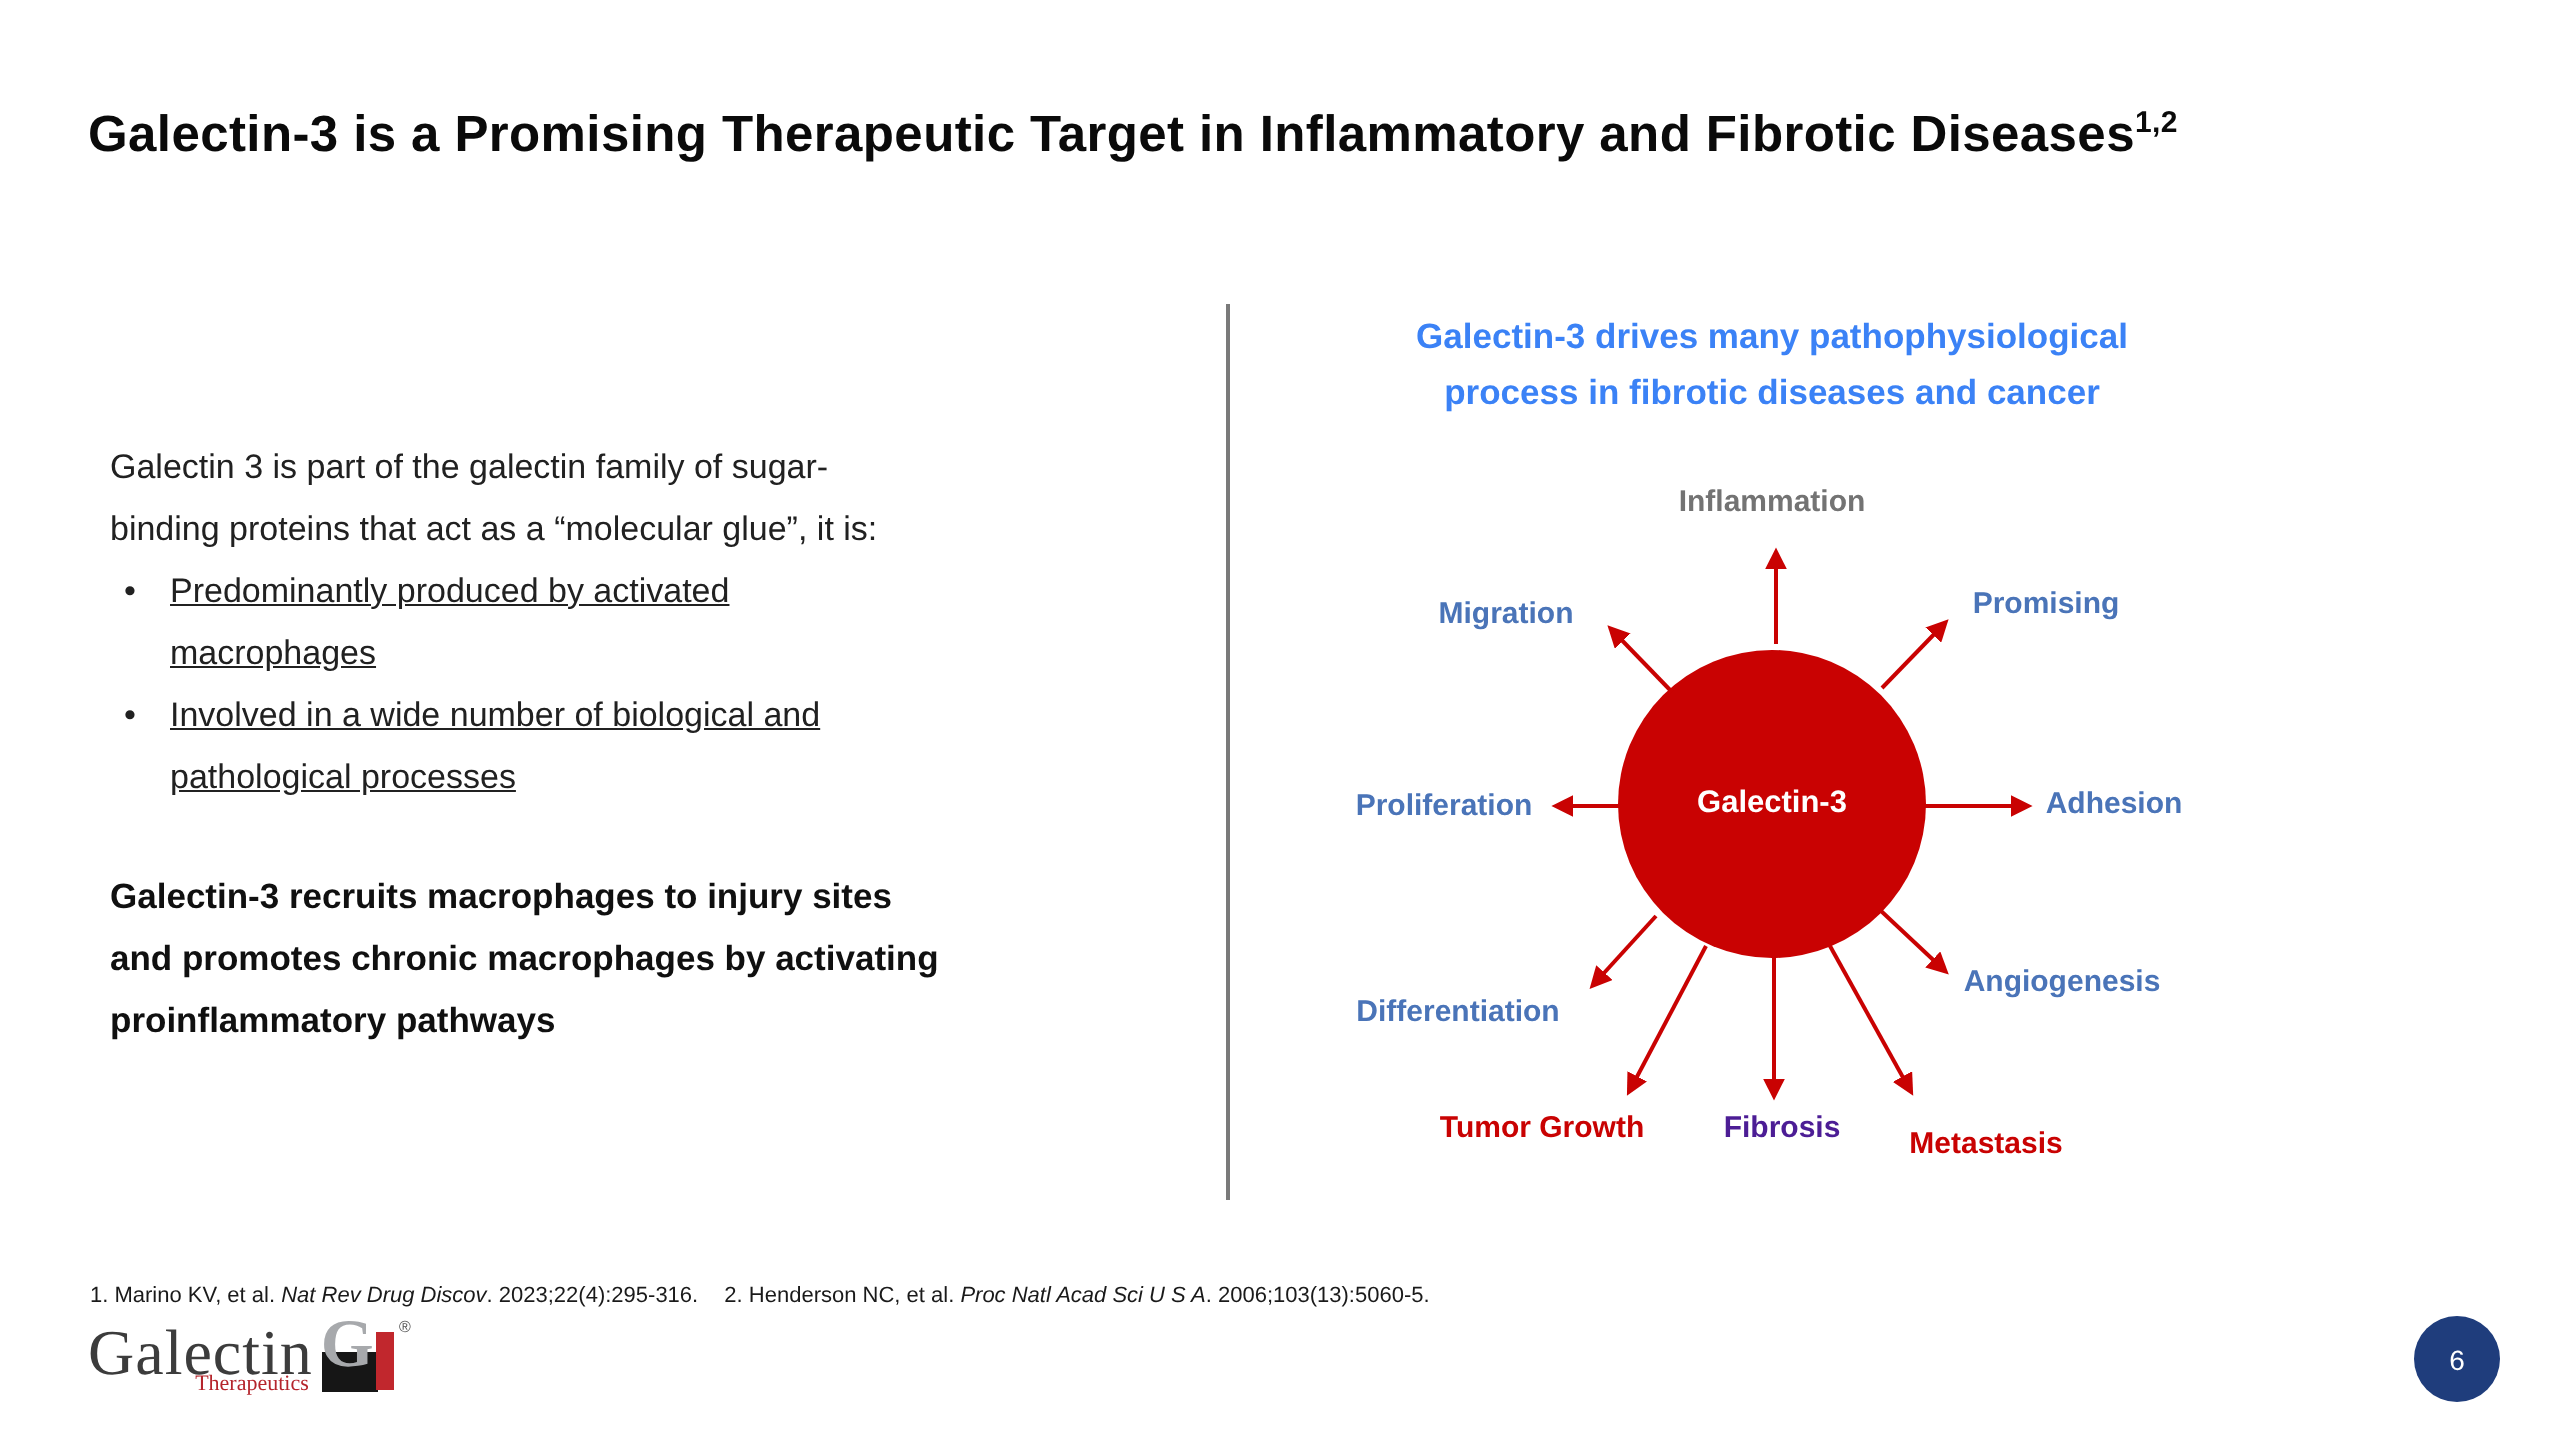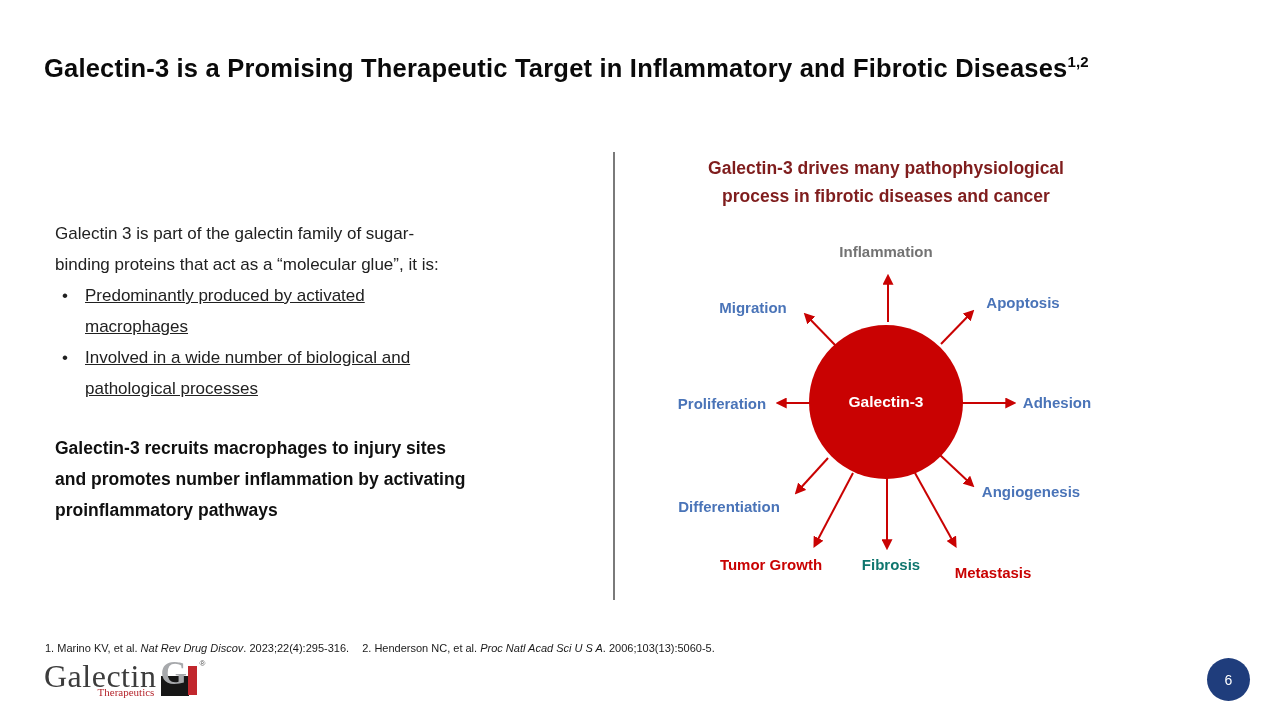--- a/index.html
+++ b/index.html
@@ -20,21 +20,21 @@
   .tline{white-space:nowrap;}
   ul.bullets{list-style:none;margin:0;padding:0;text-decoration:underline;}
   ul.bullets li{position:relative;padding-left:30px;}
   ul.bullets li::before{content:"\2022";position:absolute;left:7px;top:0;}
   .bold-statement{font-weight:700;margin-top:29px;color:#101010;font-size:17.5px;}
 
   .divider{position:absolute;left:613px;top:152px;width:1.5px;height:448px;background:#7a7a7a;}
 
   .right-heading{
     position:absolute;left:620px;top:154px;width:532px;text-align:center;
-    font-weight:700;font-size:17.5px;line-height:28px;color:#7f1d1d;
+    font-weight:700;font-size:17.5px;line-height:28px;color:#3b82f6;
   }
 
   .diagram{position:absolute;left:620px;top:225px;width:560px;height:375px;}
   .diagram svg{position:absolute;left:0;top:0;}
   .hub-label{
     position:absolute;transform:translate(-50%,-50%);
     color:#ffffff;font-weight:700;font-size:15.5px;white-space:nowrap;
   }
   .spoke-label{
     position:absolute;transform:translate(-50%,-50%);
@@ -75,21 +75,21 @@
       <div class="tline">Predominantly produced by activated</div>
       <div class="tline">macrophages</div>
     </li>
     <li>
       <div class="tline">Involved in a wide number of biological and</div>
       <div class="tline">pathological processes</div>
     </li>
   </ul>
   <div class="bold-statement">
     <div class="tline">Galectin-3 recruits macrophages to injury sites</div>
-    <div class="tline">and promotes number inflammation by activating</div>
+    <div class="tline">and promotes chronic macrophages by activating</div>
     <div class="tline">proinflammatory pathways</div>
   </div>
 </div>
 
 <div class="divider"></div>
 
 <div class="right-heading">
   <div>Galectin-3 drives many pathophysiological</div>
   <div>process in fibrotic diseases and cancer</div>
 </div>
@@ -111,28 +111,28 @@
         <line x1="320" y1="230" x2="352" y2="260" stroke="#C90202" stroke-width="2" marker-end="url(#ah)"></line>
         <line x1="208" y1="233" x2="177" y2="267" stroke="#C90202" stroke-width="2" marker-end="url(#ah)"></line>
         <line x1="233" y1="248" x2="195" y2="320" stroke="#C90202" stroke-width="2" marker-end="url(#ah)"></line>
         <line x1="267" y1="253" x2="267" y2="322" stroke="#C90202" stroke-width="2" marker-end="url(#ah)"></line>
         <line x1="295" y1="248" x2="335" y2="320" stroke="#C90202" stroke-width="2" marker-end="url(#ah)"></line>
       </g>
   </svg>
   <div class="hub-label" style="left: 266px; top: 177px;">Galectin-3</div>
   <div>
       <div class="spoke-label" style="left: 266px; top: 26px; color: #737373;">Inflammation</div>
-      <div class="spoke-label" style="left: 403px; top: 77px; color: rgb(74, 116, 184);">Apoptosis</div>
+      <div class="spoke-label" style="left: 403px; top: 77px; color: rgb(74, 116, 184);">Promising</div>
       <div class="spoke-label" style="left: 133px; top: 82px; color: rgb(74, 116, 184);">Migration</div>
       <div class="spoke-label" style="left: 437px; top: 177px; color: rgb(74, 116, 184);">Adhesion</div>
       <div class="spoke-label" style="left: 102px; top: 178px; color: rgb(74, 116, 184);">Proliferation</div>
       <div class="spoke-label" style="left: 411px; top: 266px; color: rgb(74, 116, 184);">Angiogenesis</div>
       <div class="spoke-label" style="left: 109px; top: 281px; color: rgb(74, 116, 184);">Differentiation</div>
       <div class="spoke-label" style="left: 151px; top: 339px; color: rgb(201, 2, 2);">Tumor Growth</div>
-      <div class="spoke-label" style="left: 271px; top: 339px; color: #0f766e;">Fibrosis</div>
+      <div class="spoke-label" style="left: 271px; top: 339px; color: #4c1d95;">Fibrosis</div>
       <div class="spoke-label" style="left: 373px; top: 347px; color: rgb(201, 2, 2);">Metastasis</div>
     </div>
 </div>
 
 <div class="footnote">
   <span class="ref"><span>1. Marino KV, et al. </span><span class="journal">Nat Rev Drug Discov</span><span>. 2023;22(4):295-316.</span></span>
   <span class="ref"><span>2. Henderson NC, et al. </span><span class="journal">Proc Natl Acad Sci U S A</span><span>. 2006;103(13):5060-5.</span></span>
 </div>
 
 <div class="logo">

